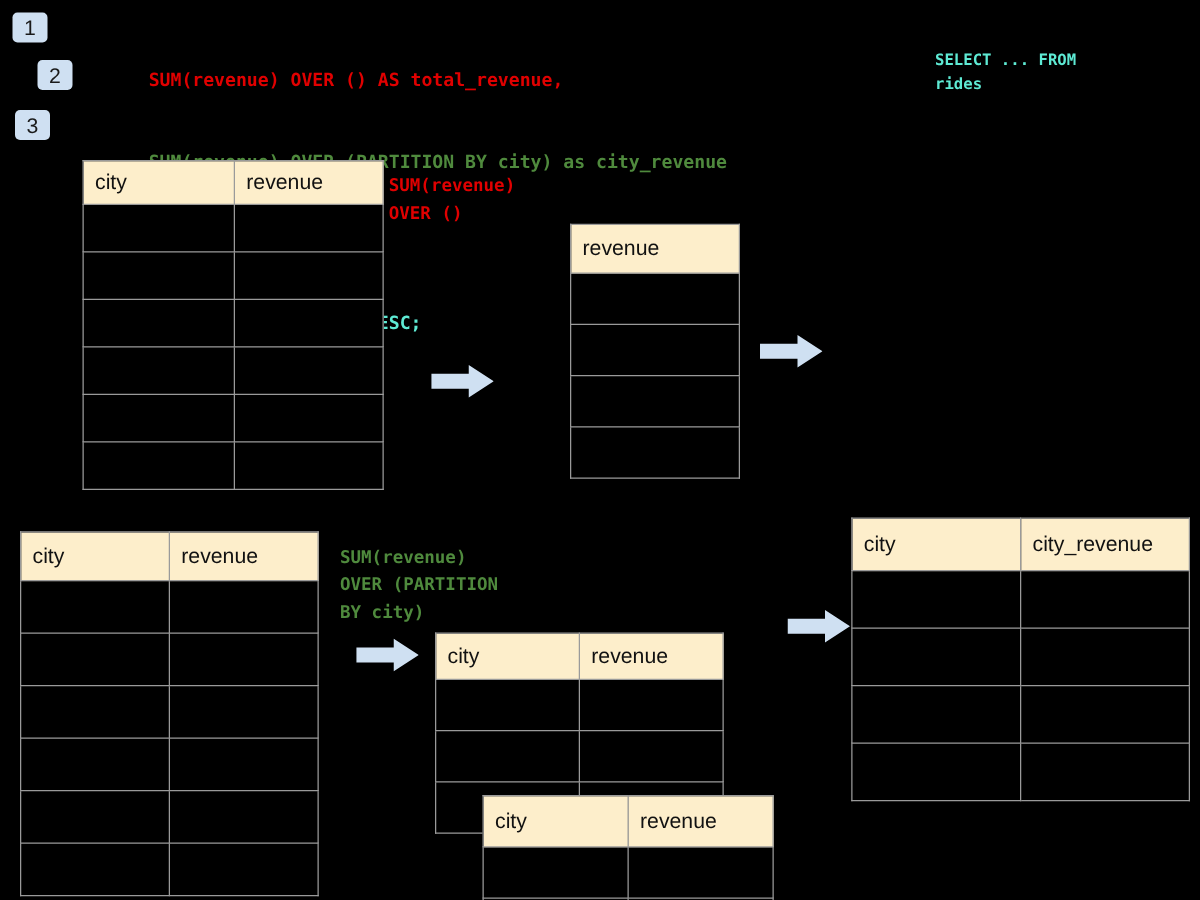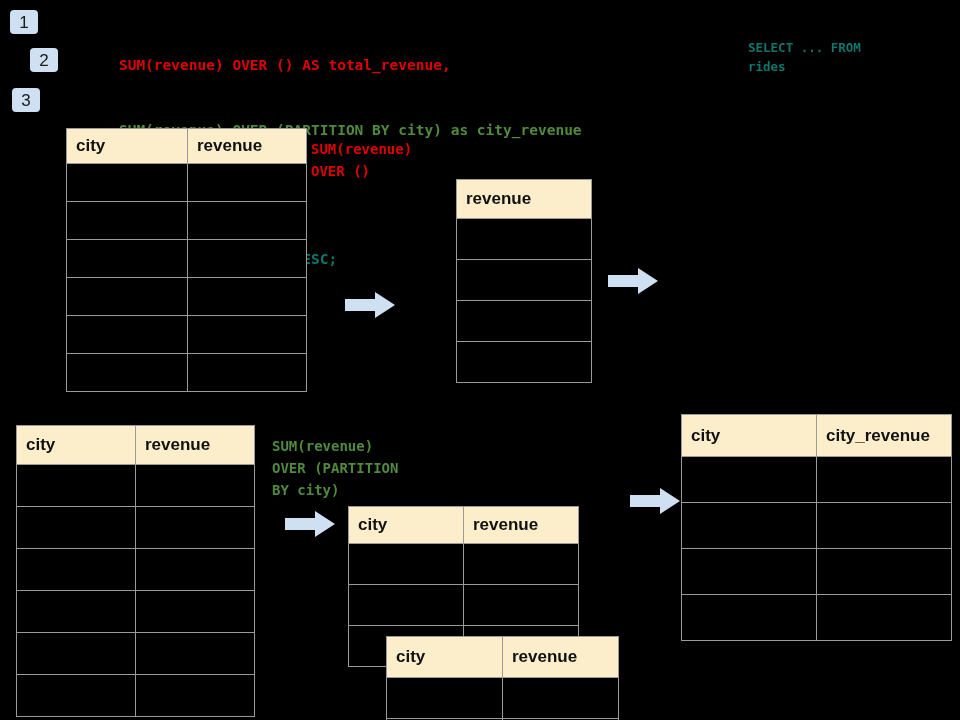--- a/index.html
+++ b/index.html
@@ -36,21 +36,21 @@
   .sql-block {
     position: absolute;
     font-family: "DejaVu Sans Mono", monospace;
     font-size: 14.5px;
     font-weight: bold;
     line-height: 21.5px;
     white-space: pre;
     letter-spacing: 0px;
   }
   .sql-line { white-space: pre; }
-  .c-purple { color: #0f766e; }
+  .c-purple { color: #5eead4; }
   .c-red    { color: #e00000; }
   .c-green  { color: #4f8a3d; }
 
   .side-note {
     position: absolute;
     font-family: "DejaVu Sans Mono", monospace;
     font-size: 12.5px;
     font-weight: bold;
     line-height: 19px;
     white-space: pre;
@@ -75,21 +75,21 @@
   }
   .tbl th, .tbl td {
     border: 1px solid #9a9a9a;
     padding: 0;
     margin: 0;
   }
   .tbl th {
     background: #fdeecb;
     color: #111111;
     font-family: "Liberation Sans", sans-serif;
-    font-weight: bold;
+    font-weight: normal;
     font-size: 17px;
     text-align: left;
     padding-left: 9px;
   }
   .tbl td {
     background: #000000;
   }
 
   
   .arrow {

